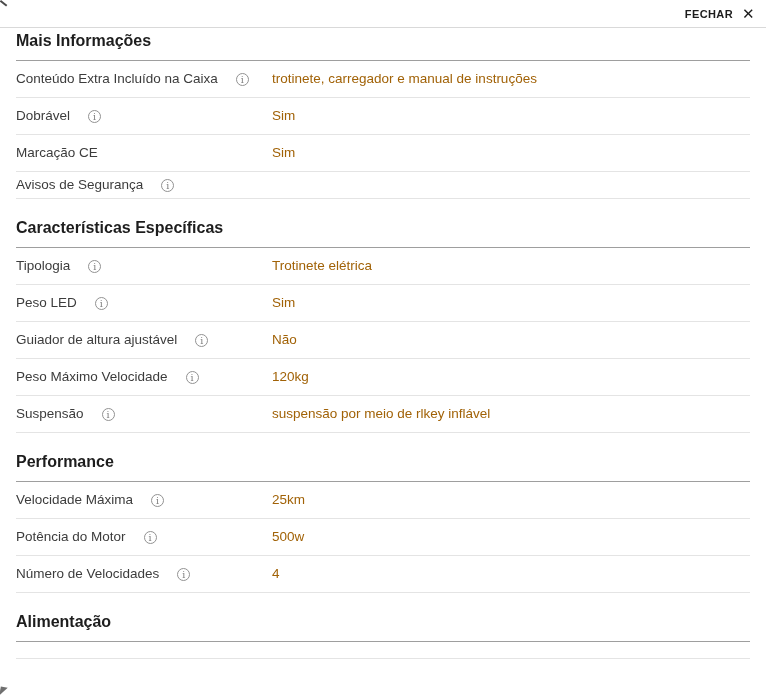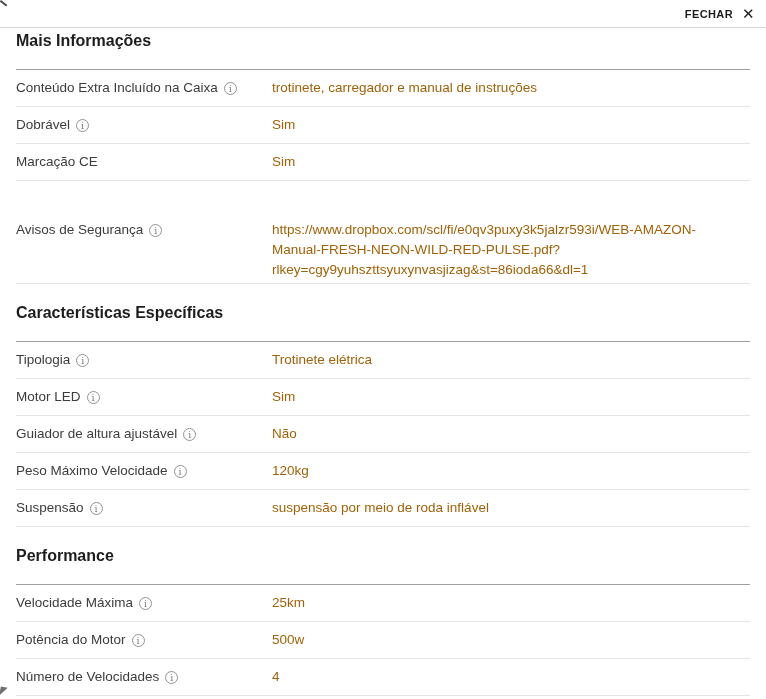--- a/index.html
+++ b/index.html
@@ -24,35 +24,35 @@
     background: none; border: none; padding: 0; cursor: pointer;
     font-family: inherit; font-size: 11px; font-weight: 700;
     letter-spacing: 0.4px; color: #1c1c1c;
   }
   .close-x { font-size: 15px; font-weight: 400; line-height: 1; margin-top: -1px; }
 
   
   main.specs { padding: 0 16px; }
   .section + .section { margin-top: 16px; }
   .section-title {
-    margin: 0; padding: 1px 0 17px;
+    margin: 0; padding: 1px 0 8px;
     font-size: 16px; line-height: 23px; font-weight: 700;
     color: #1d1d1d;
     border-bottom: 1px solid #9e9e9e;
   }
   .row {
     display: flex; align-items: flex-start;
     padding: 8px 0;
     border-bottom: 1px solid #e4e4e4;
     font-size: 13.5px; line-height: 20px;
   }
-  .row.multiline { padding: 3px 0; margin-top: 36px; }
+  .row.multiline { padding: 3px 0; }
   .row-label {
     width: 256px; flex-shrink: 0;
-    display: flex; align-items: center; gap: 6px;
+    display: flex; align-items: center; gap: 18px;
     color: #3c3c3c;
   }
   .label-text { white-space: normal; }
   .info-icon {
     width: 13px; height: 13px; box-sizing: border-box;
     border: 1px solid #929292; border-radius: 50%;
     display: inline-flex; align-items: center; justify-content: center;
     color: #7e7e7e; font-size: 9.5px; line-height: 1;
     font-family: "DejaVu Serif", serif; font-style: normal;
     flex-shrink: 0; cursor: pointer; margin-top: 1px;
@@ -115,39 +115,38 @@
 
     </div>
     <div class="row-value">Sim</div>
   </div>
 
   <div class="row multiline">
     <div class="row-label">
       <span class="label-text">Avisos de Segurança</span>
       <span class="info-icon">i</span>
     </div>
-    <div class="row-value">https://www.dropbox.com/scl/fi/e0qv3puxy3k5jalzr593i/WEB-AMAZON-Manual-FRESH-NEON-WILD-RED-PULSE.pdf?rlkey=cgy9yuhszttsyuxynvasjizag&amp;st=86ioda66&amp;dl=1</div>
   </div>
 </div>
   </section>
 
   <section class="section">
     <h2 class="section-title">Características Específicas</h2>
     <div class="rows">
   <div class="row">
     <div class="row-label">
       <span class="label-text">Tipologia</span>
       <span class="info-icon">i</span>
     </div>
     <div class="row-value">Trotinete elétrica</div>
   </div>
 
   <div class="row">
     <div class="row-label">
-      <span class="label-text">Motor LED</span>
+      <span class="label-text">Peso LED</span>
       <span class="info-icon">i</span>
     </div>
     <div class="row-value">Sim</div>
   </div>
 
   <div class="row">
     <div class="row-label">
       <span class="label-text">Guiador de altura ajustável</span>
       <span class="info-icon">i</span>
     </div>
@@ -160,21 +159,21 @@
       <span class="info-icon">i</span>
     </div>
     <div class="row-value">120kg</div>
   </div>
 
   <div class="row">
     <div class="row-label">
       <span class="label-text">Suspensão</span>
       <span class="info-icon">i</span>
     </div>
-    <div class="row-value">suspensão por meio de roda inflável</div>
+    <div class="row-value">suspensão por meio de rlkey inflável</div>
   </div>
 </div>
   </section>
 
   <section class="section">
     <h2 class="section-title">Performance</h2>
     <div class="rows">
   <div class="row">
     <div class="row-label">
       <span class="label-text">Velocidade Máxima</span>

